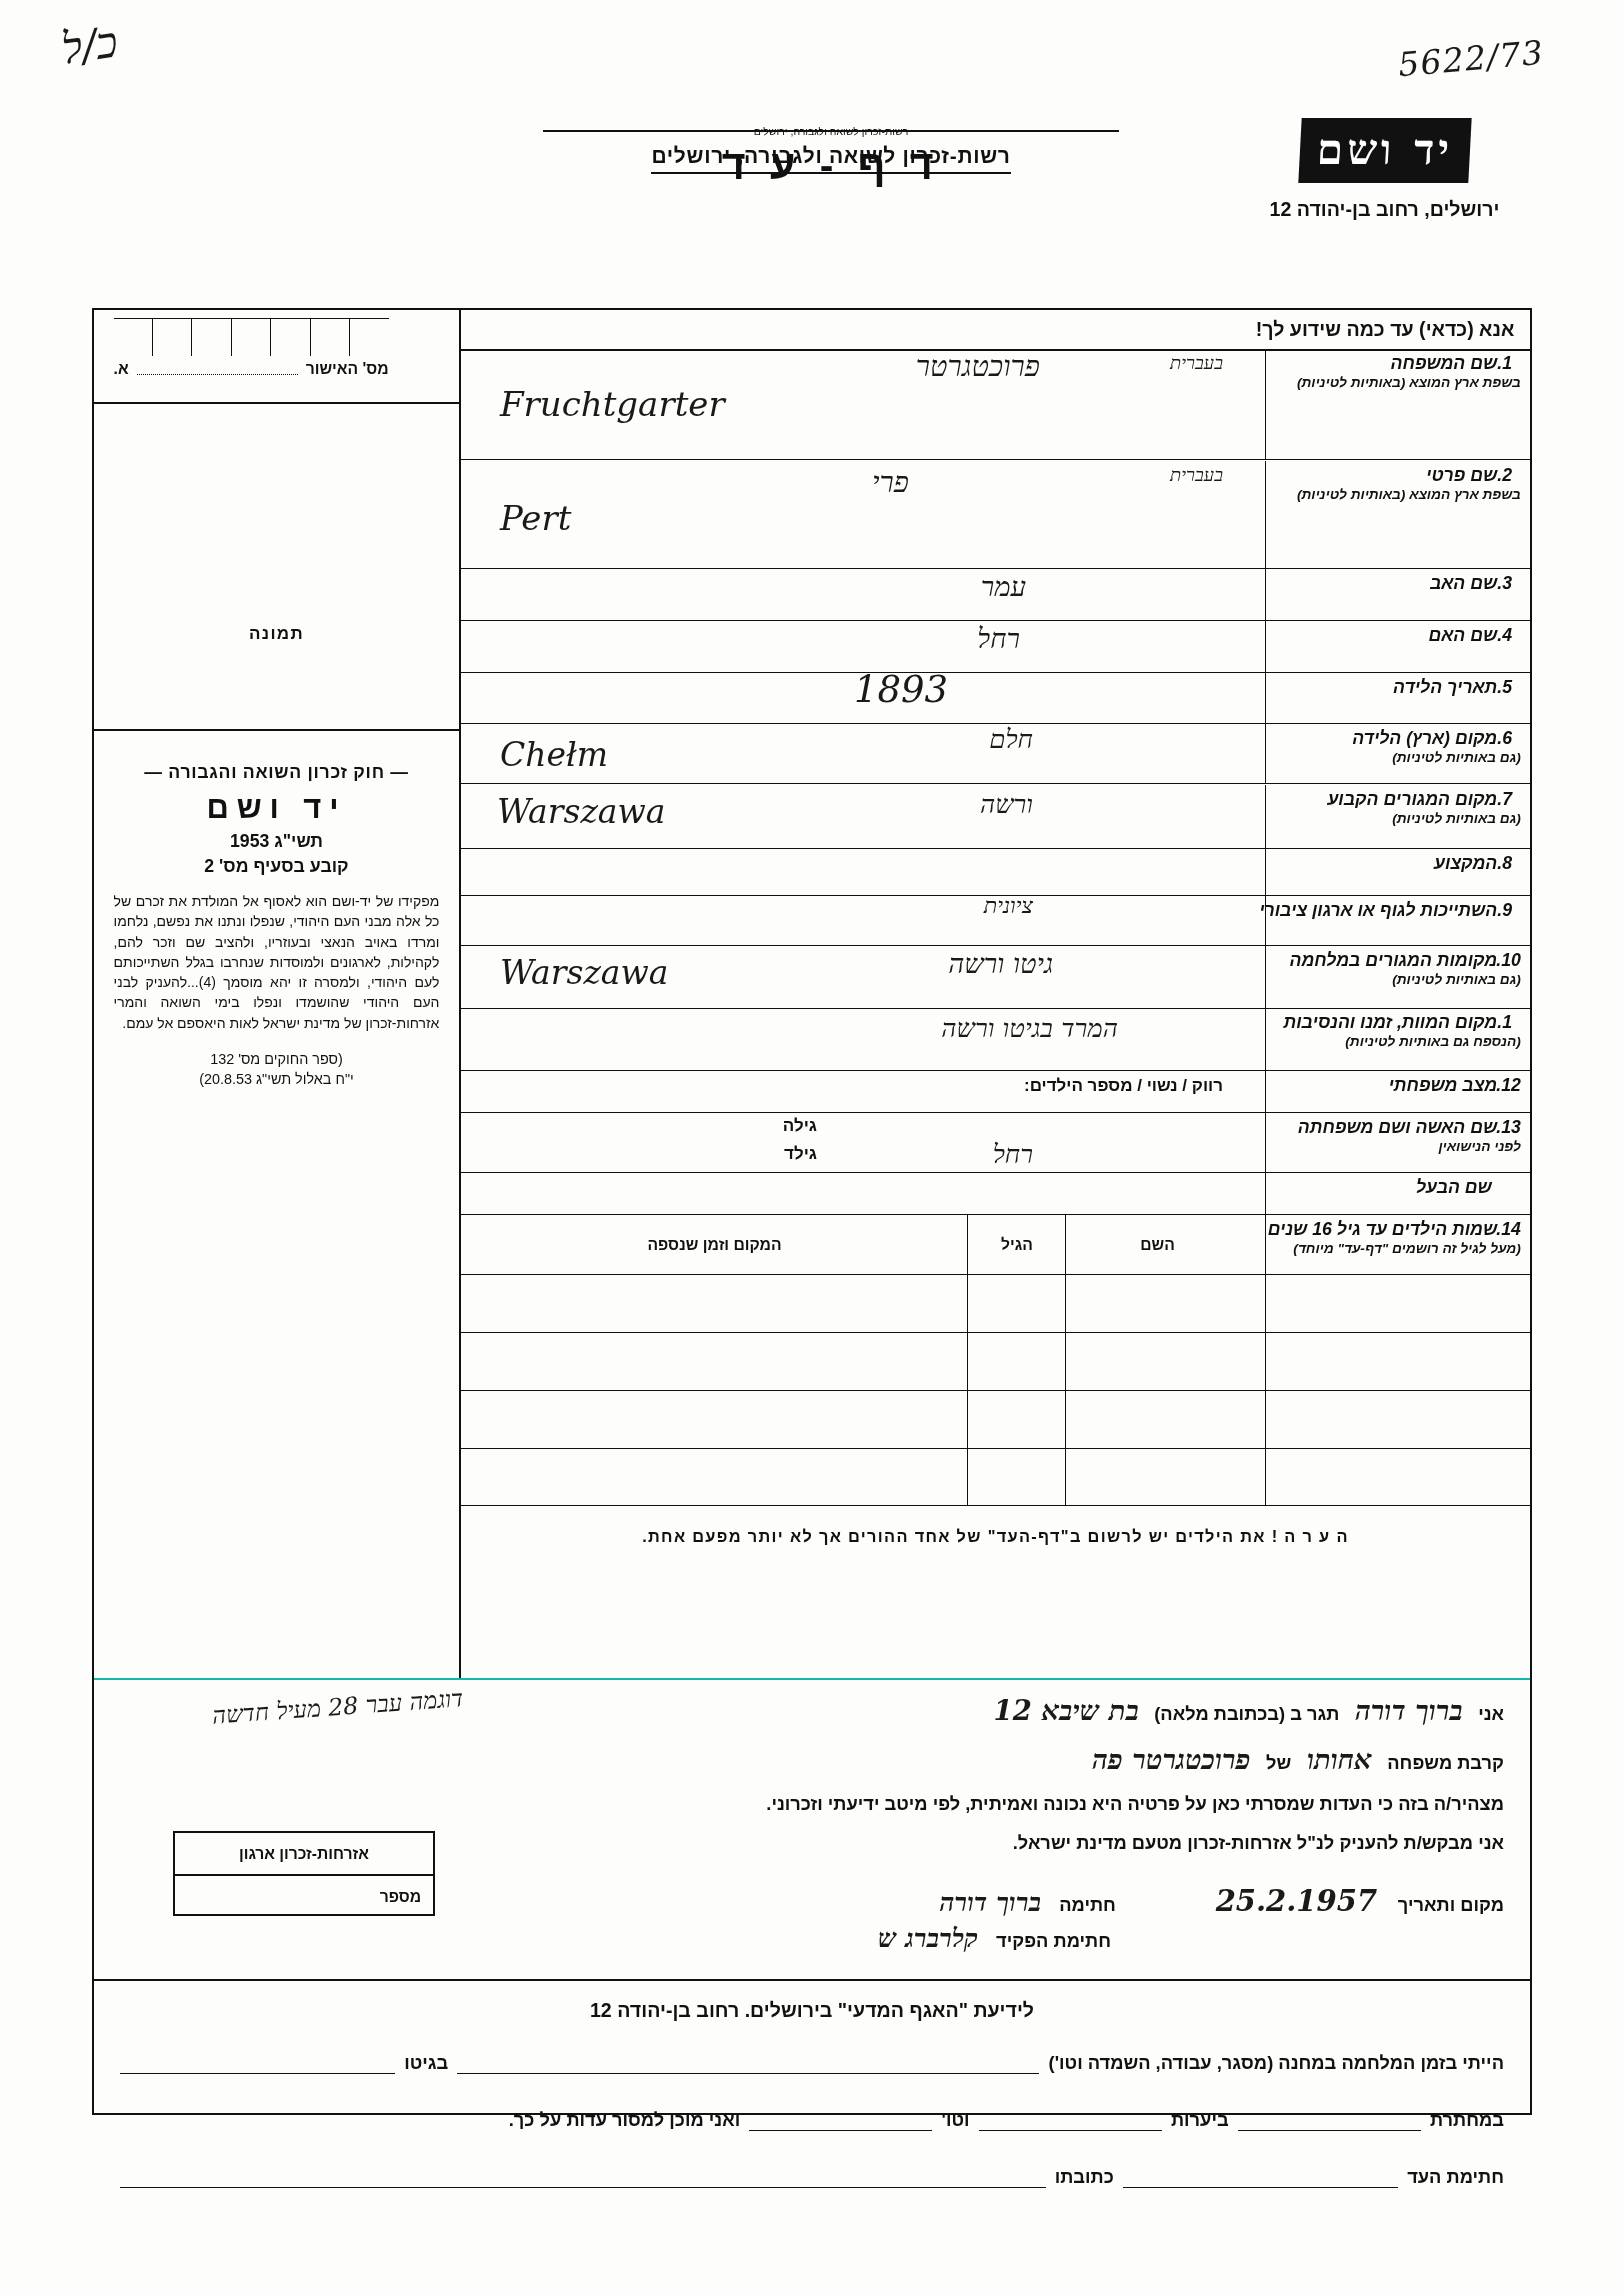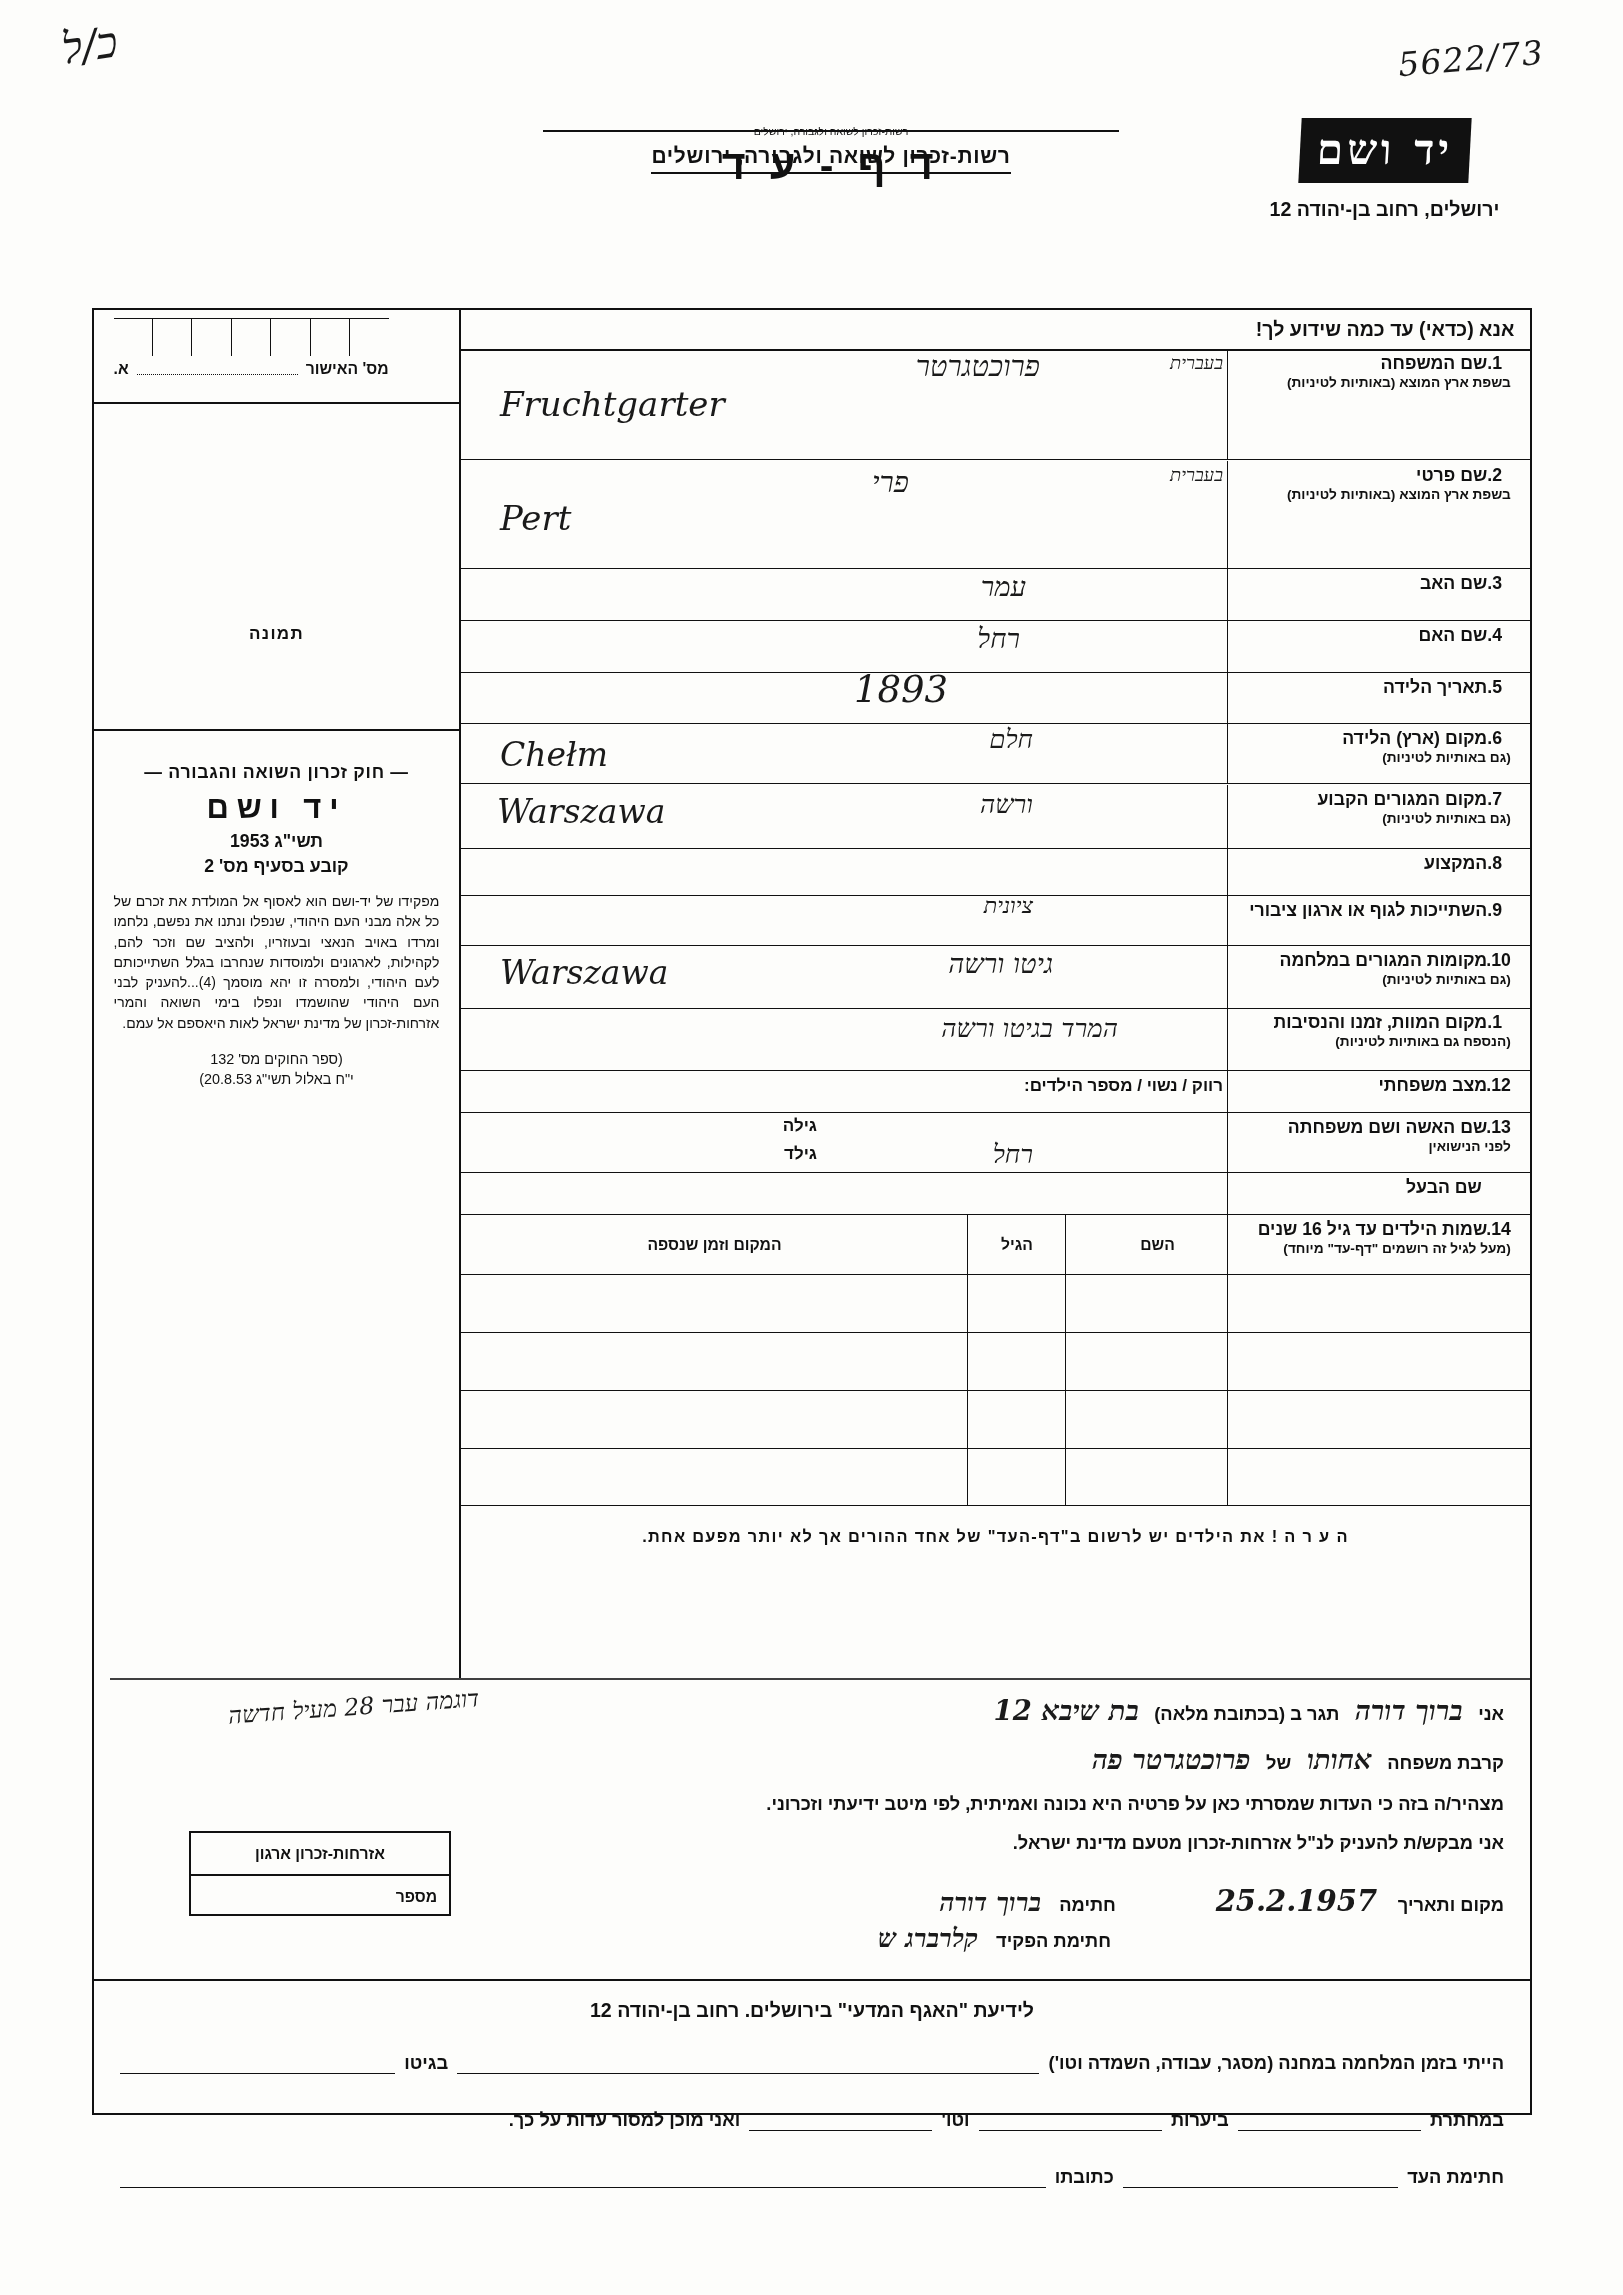--- a/index.html
+++ b/index.html
@@ -225,26 +225,27 @@
   }
   
   .row {
     position: absolute;
     left: 0; right: 0;
     border-bottom: 1.3px solid #111;
     box-sizing: border-box;
   }
   .row-labels {
     position: absolute;
-    right: 10px; top: 0; bottom: 0;
-    width: 293px;
+    right: 0; top: 0; bottom: 0;
+    width: 265px;
     border-left: 1.3px solid #111;
     box-sizing: border-box;
     direction: rtl;
     padding: 3.9px 9.2px 0 3.9px;
+    font-style: italic;
   }
   .lbl-main {
     font-size: 17.7px;
     font-weight: bold;
     white-space: nowrap;
   }
   .lbl-num {
     display: inline-block;
     width: 23.6px;
     text-align: left;
@@ -266,24 +267,24 @@
     text-align: center;
     font-size: 16.4px;
     font-weight: bold;
     direction: rtl;
     letter-spacing: 1.3px;
   }
 
   
   #declaration {
     position: absolute;
-    left: 16px; right: 0;
+    left: 0; right: 0;
     top: 1368px;
     height: 301px;
-    border-top: 2px solid #404040;
+    border-top: 2px solid #14b8a6;
     box-sizing: border-box;
     direction: rtl;
   }
   .decl-line {
     position: absolute;
     font-size: 18.3px;
     font-weight: bold;
     direction: rtl;
     white-space: nowrap;
   }

